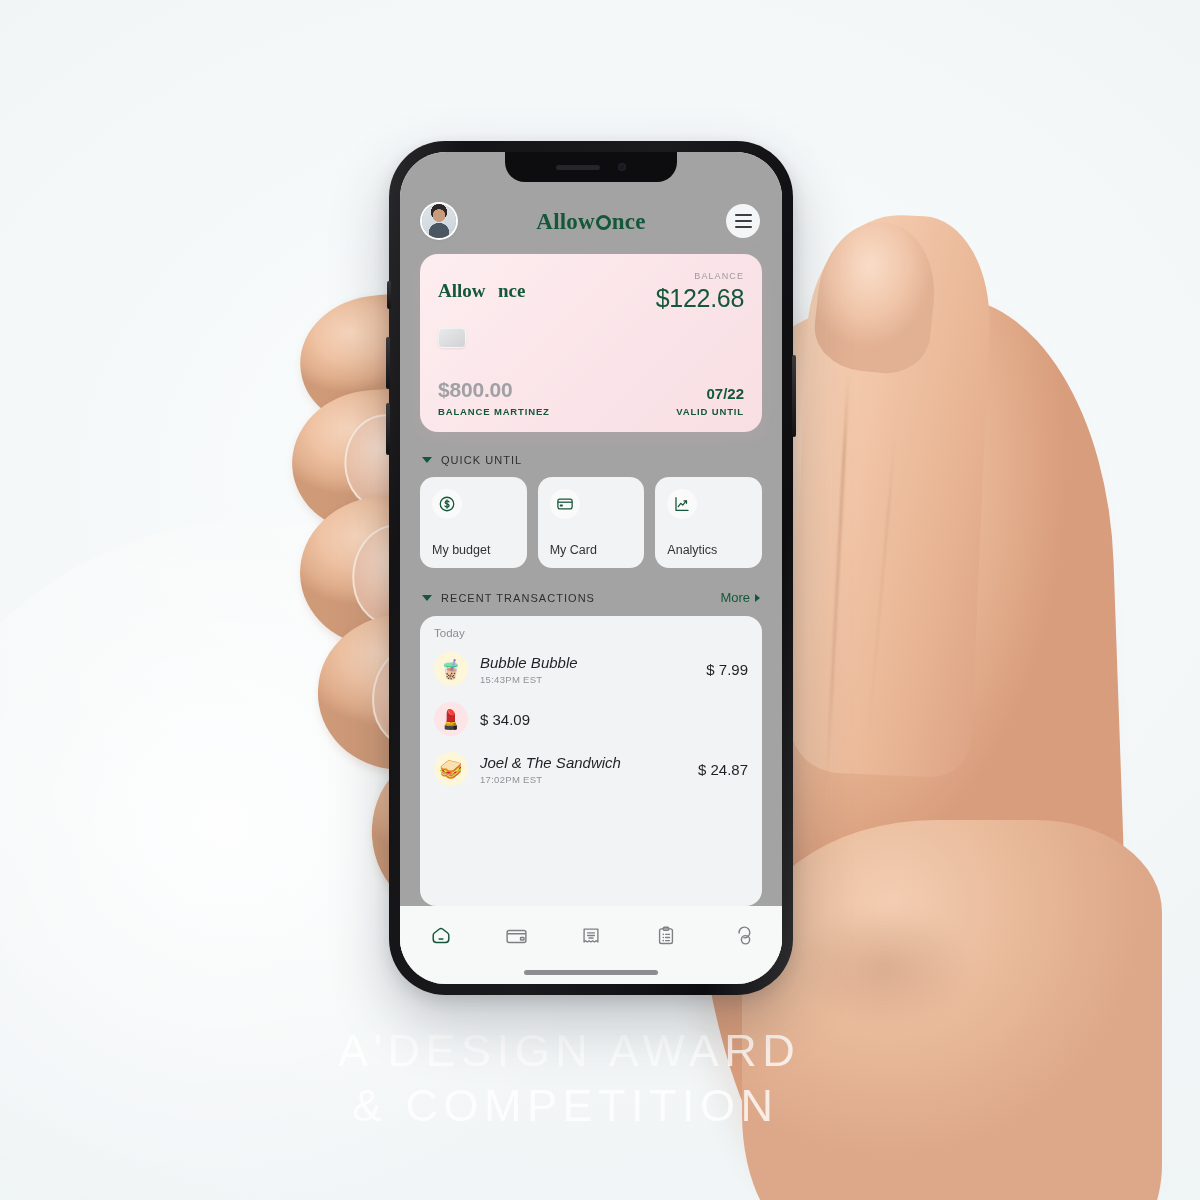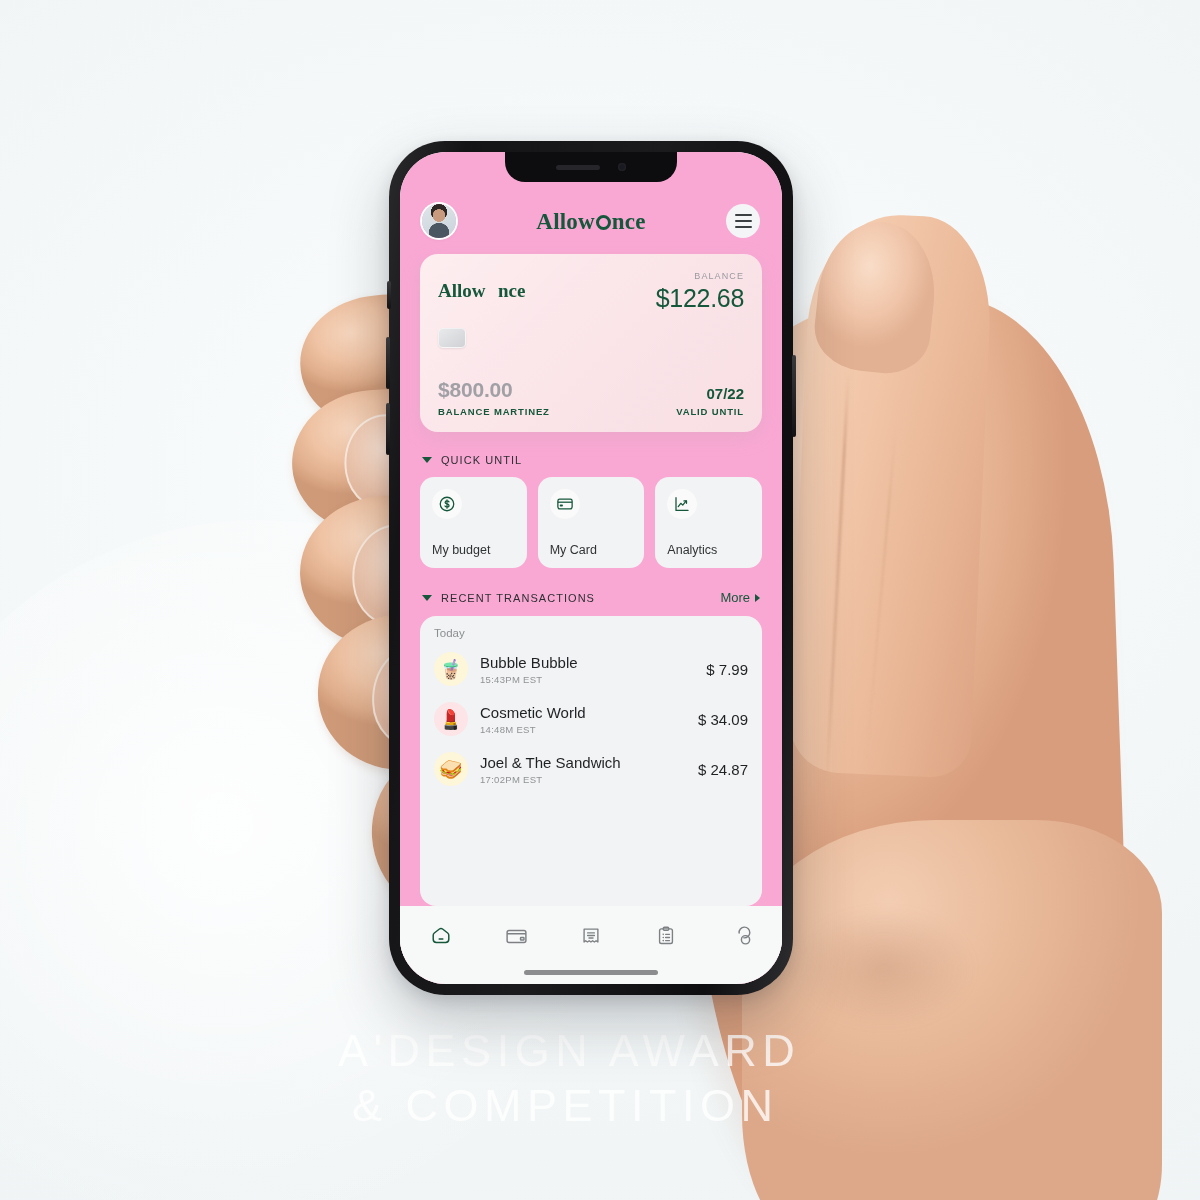--- a/index.html
+++ b/index.html
@@ -190,21 +190,21 @@
     justify-content: center;
     gap: 18px;
   }
   .speaker { width: 44px; height: 5px; border-radius: 3px; background: #25252a; }
   .front-cam { width: 8px; height: 8px; border-radius: 50%; background: #1a1a22; box-shadow: inset 0 0 2px #333; }
 
   
   .screen {
     position: absolute;
     inset: 0;
-    background: #f9a8d4;
+    background: #a3a3a3;
     display: flex;
     flex-direction: column;
     padding-top: 34px;
   }
 
   
   .app-header {
     display: flex;
     align-items: center;
     justify-content: space-between;
@@ -345,21 +345,21 @@
   .tx-row { display: flex; align-items: center; gap: 12px; padding: 8px 0; }
   .tx-emoji {
     width: 34px; height: 34px; border-radius: 50%;
     display: flex; align-items: center; justify-content: center;
     font-size: 19px; flex: 0 0 auto;
     line-height: 1;
   }
   .bg-yellow { background: #fdf6d9; }
   .bg-pink   { background: #fce4e7; }
   .tx-mid { flex: 1; min-width: 0; }
-  .tx-name { font-size: 15px; color: #1f2224; white-space: nowrap; }
+  .tx-name { font-size: 15px; color: #1f2224; white-space: nowrap; font-style: italic; }
   .tx-time { font-size: 9.5px; color: #8f9396; letter-spacing: .3px; margin-top: 3px; }
   .tx-amt { font-size: 15px; color: #1f2224; white-space: nowrap; }
 
   
   .bottom-nav {
     background: #f7f8f8;
     padding: 15px 22px 6px 22px;
     display: flex; align-items: center; justify-content: space-between;
   }
   .nav-item { width: 38px; height: 30px; display: flex; align-items: center; justify-content: center; }
@@ -517,24 +517,20 @@
           <div class="tx-emoji bg-yellow">🧋</div>
           <div class="tx-mid">
             <div class="tx-name">Bubble Bubble</div>
             <div class="tx-time">15:43PM EST</div>
           </div>
           <div class="tx-amt">$ 7.99</div>
         </div>
 
         <div class="tx-row">
           <div class="tx-emoji bg-pink">💄</div>
-          <div class="tx-mid">
-            <div class="tx-name">Cosmetic World</div>
-            <div class="tx-time">14:48M EST</div>
-          </div>
           <div class="tx-amt">$ 34.09</div>
         </div>
 
         <div class="tx-row">
           <div class="tx-emoji bg-yellow">🥪</div>
           <div class="tx-mid">
             <div class="tx-name">Joel &amp; The Sandwich</div>
             <div class="tx-time">17:02PM EST</div>
           </div>
           <div class="tx-amt">$ 24.87</div>

